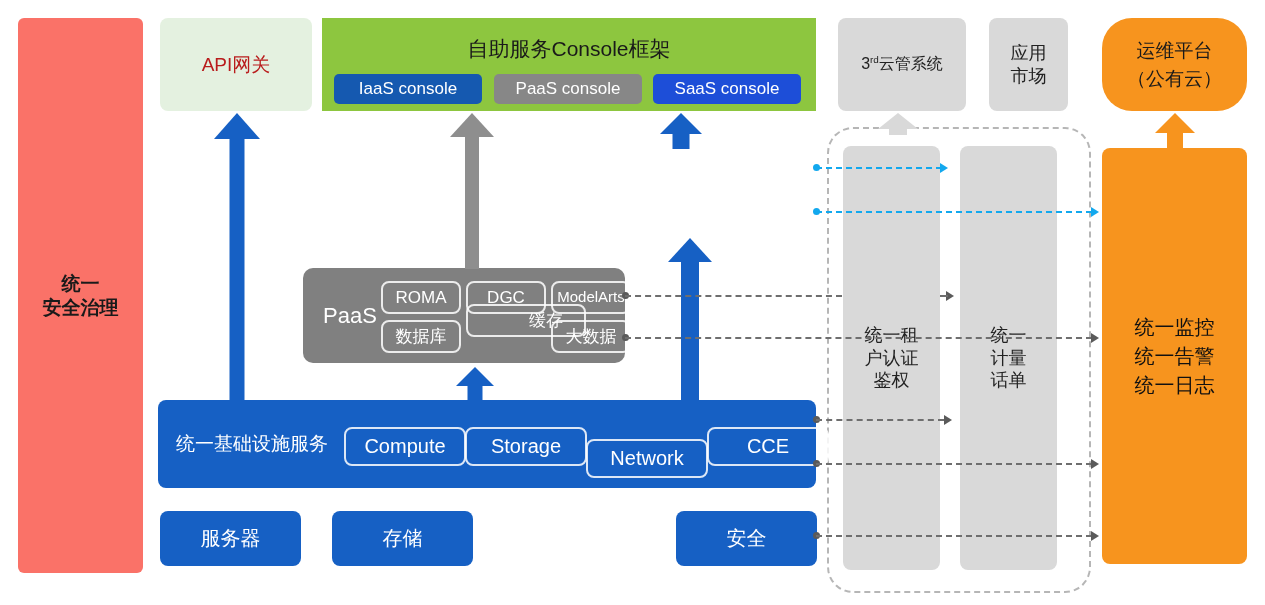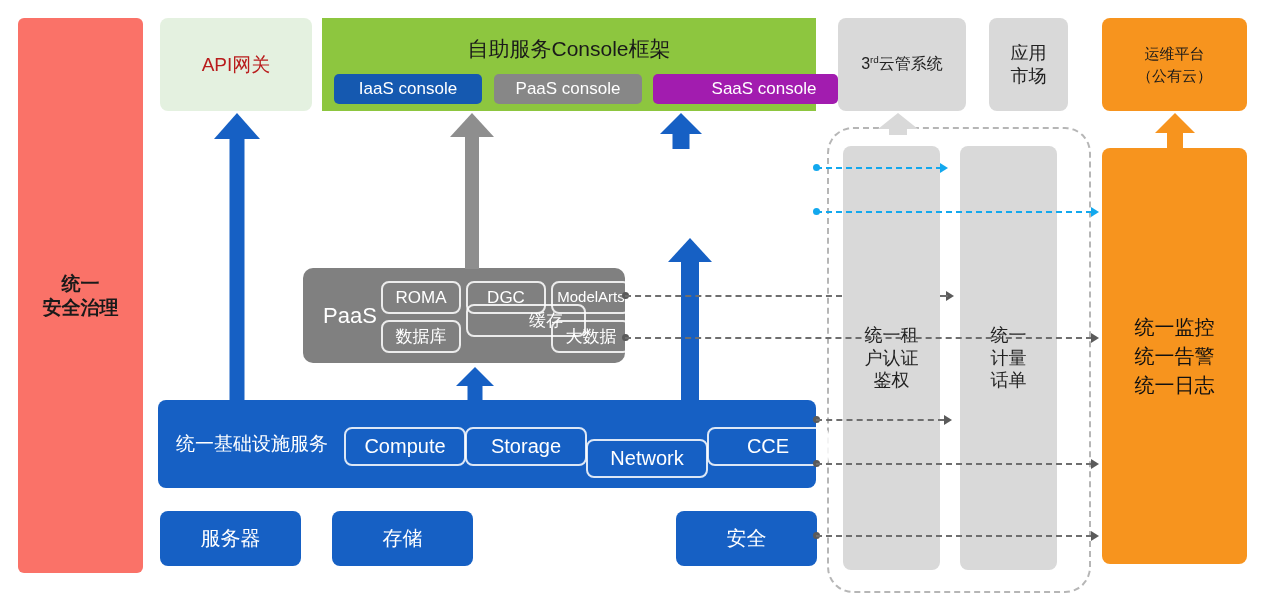--- a/index.html
+++ b/index.html
@@ -12,30 +12,30 @@
 
   
   .apigw{background:#E4F1E0;border-radius:8px;color:#b91c1c;font-size:19px;}
 
   
   .console-frame{background:#8CC63F;background:#8DC63F;border-radius:0;}
   .console-title{position:absolute;left:0;right:0;top:18px;text-align:center;font-size:21px;color:#1a1a1a;font-weight:500;}
   .chip{position:absolute;border-radius:5px;color:#fff;font-size:17px;display:flex;align-items:center;justify-content:center;}
   .chip.iaas{background:#1559B0;}
   .chip.paasc{background:#878787;}
-  .chip.saasc{background:#a21caf;padding-left:37px;}
+  .chip.saasc{background:#1d4ed8;}
 
   
   .gray-box{background:#D9D9D9;border-radius:8px;color:#222;font-size:16px;}
   .gray-box.small{font-size:18px;}
   sup{font-size:0.62em;vertical-align:super;}
 
   
   .orange{background:#F6921E;background:#F7941E;border-radius:8px;color:#1a1a1a;font-size:18px;}
-  .orange.ops{font-size:15px;line-height:1.45;}
+  .orange.ops{font-size:19px;line-height:1.45;border-radius:30px;}
   .orange-tall{background:#F7941E;border-radius:8px;color:#111;font-size:20px;line-height:1.45;}
 
   
   .saas{background:#18B3EF;background:#12B2EF;border-radius:8px;}
   .saas-label{position:absolute;left:18px;top:50%;transform:translateY(-50%);color:#fff;font-size:22px;}
   .pill{position:absolute;border:2px solid rgba(255,255,255,.85);border-radius:8px;color:#fff;font-size:17px;display:flex;align-items:center;justify-content:center;}
 
   
   .paas{background:#7D7D7D;background:#808080;border-radius:10px;}
   .paas-label{position:absolute;left:20px;top:50%;transform:translateY(-50%);color:#fff;font-size:22px;}

